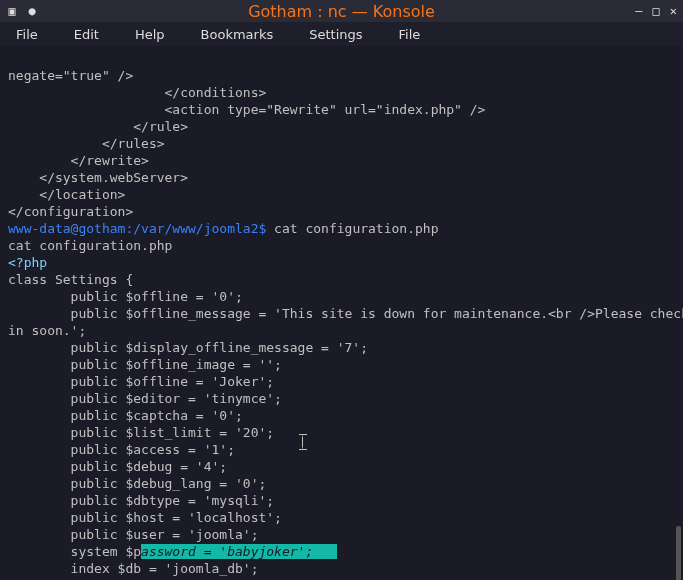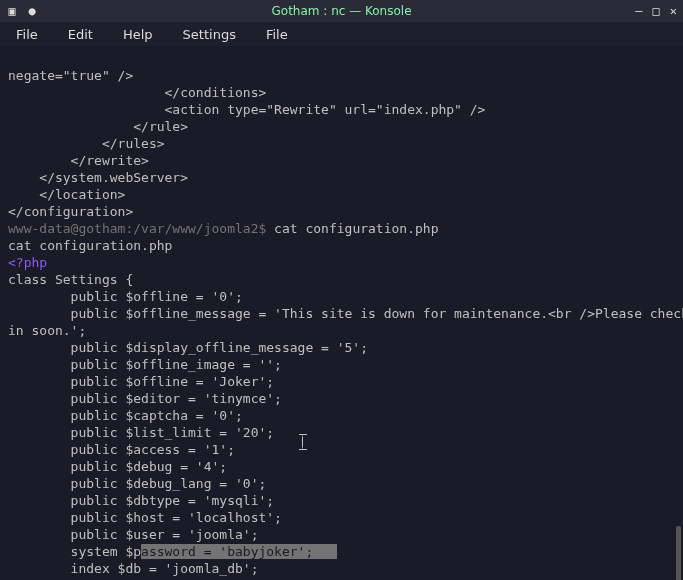--- a/index.html
+++ b/index.html
@@ -25,62 +25,63 @@
       width: 12px; height: 12px;
       display: inline-flex; align-items: center; justify-content: center;
       color: #ddd;
       font-size: 12px;
       line-height: 1;
     }
     .title {
       position: absolute;
       left: 50%;
       transform: translateX(-50%);
-      color: #86efac;
+      color: #f97316;
       font-family: "DejaVu Sans", sans-serif;
-      font-size: 12px;
+      font-size: 16px;
     }
     .win-controls {
       margin-left: auto;
       display: flex;
       gap: 10px;
     }
     .win-controls span {
       color: #ddd;
       font-size: 12px;
       cursor: pointer;
       line-height: 1;
     }
     .menubar {
       height: 24px;
       background: #1e1f2a;
       display: flex;
       align-items: center;
       padding: 0 6px;
-      gap: 10px;
+      gap: 16px;
       font-family: "DejaVu Sans", sans-serif;
       font-size: 13px;
       color: #ddd;
     }
     .menu-item {
       padding: 2px 10px;
       cursor: pointer;
     }
     .terminal {
       padding: 4px 8px 4px 8px;
       line-height: 17px;
       white-space: pre;
       position: relative;
       height: calc(100% - 46px);
     }
-    .prompt-user { color: #737373; }
-    .php-tag { color: #8b5cf6; }
+    .prompt-user { color: #3b82f6; }
+    .php-tag { color: #7dd3fc; }
     .highlighted {
-      background: #737373;
+      background: #14b8a6;
       color: #1a1b26;
+      font-style: italic;
     }
     .cursor {
       position: absolute;
       top: 388px;
       left: 302px;
       width: 8px;
       height: 16px;
       border-left: 1px solid #c0c0c0;
       border-top: 4px solid transparent;
       border-bottom: 4px solid transparent;
@@ -124,20 +125,21 @@
     <span>—</span>
     <span>□</span>
     <span>✕</span>
   </div>
 </div>
 
 <div class="menubar">
   <div class="menu-item">File</div>
   <div class="menu-item">Edit</div>
   <div class="menu-item">Help</div>
+  <div class="menu-item">Bookmarks</div>
   <div class="menu-item">Settings</div>
   <div class="menu-item">File</div>
 </div>
 
 <div class="terminal">
 <span>negate="true" /&gt;</span>
 <span>                    &lt;/conditions&gt;</span>
 <span>                    &lt;action type="Rewrite" url="index.php" /&gt;</span>
 <span>                &lt;/rule&gt;</span>
 <span>            &lt;/rules&gt;</span>
@@ -145,21 +147,21 @@
 <span>    &lt;/system.webServer&gt;</span>
 <span>    &lt;/location&gt;</span>
 <span>&lt;/configuration&gt;</span>
 <span class="prompt-user">www-data@gotham:/var/www/joomla2$ </span><span>cat configuration.php</span>
 <span>cat configuration.php</span>
 <span class="php-tag">&lt;?php</span>
 <span>class Settings {</span>
 <span>        public $offline = '0';</span>
 <span>        public $offline_message = 'This site is down for maintenance.&lt;br /&gt;Please check back aga</span>
 <span>in soon.';</span>
-<span>        public $display_offline_message = '5';</span>
+<span>        public $display_offline_message = '7';</span>
 <span>        public $offline_image = '';</span>
 <span>        public $offline = 'Joker';</span>
 <span>        public $editor = 'tinymce';</span>
 <span>        public $captcha = '0';</span>
 <span>        public $list_limit = '20';</span>
 <span>        public $access = '1';</span>
 <span>        public $debug = '4';</span>
 <span>        public $debug_lang = '0';</span>
 <span>        public $dbtype = 'mysqli';</span>
 <span>        public $host = 'localhost';</span>

